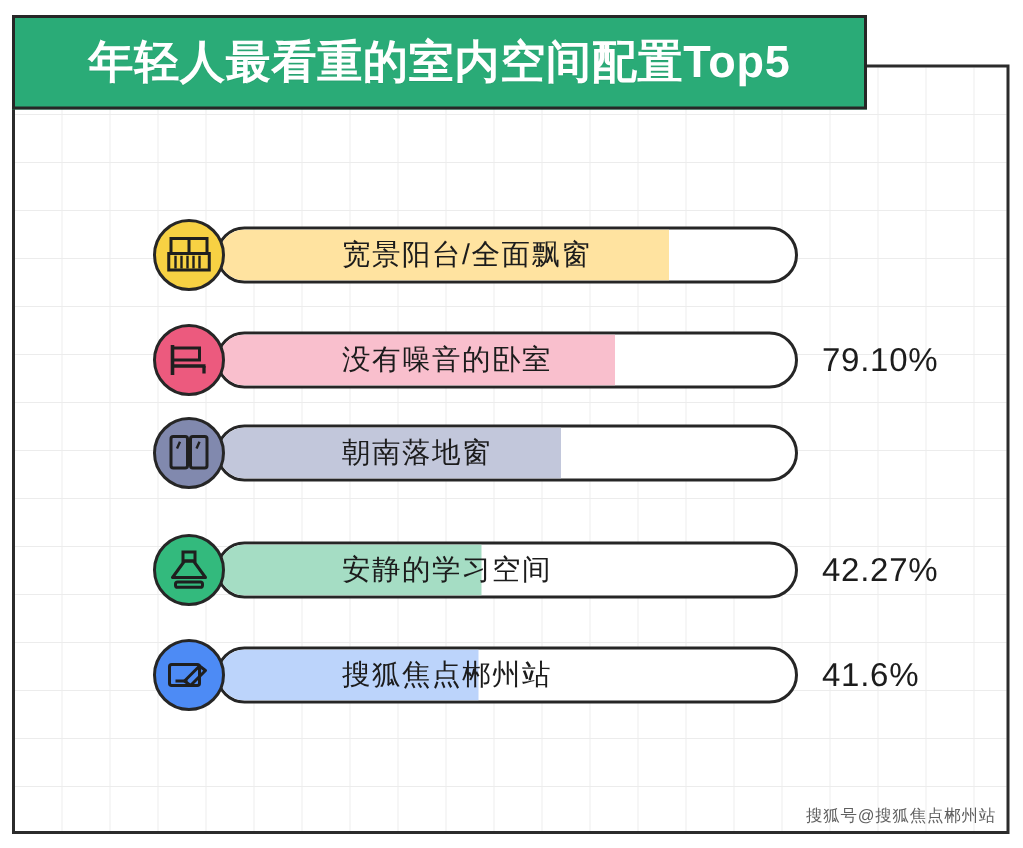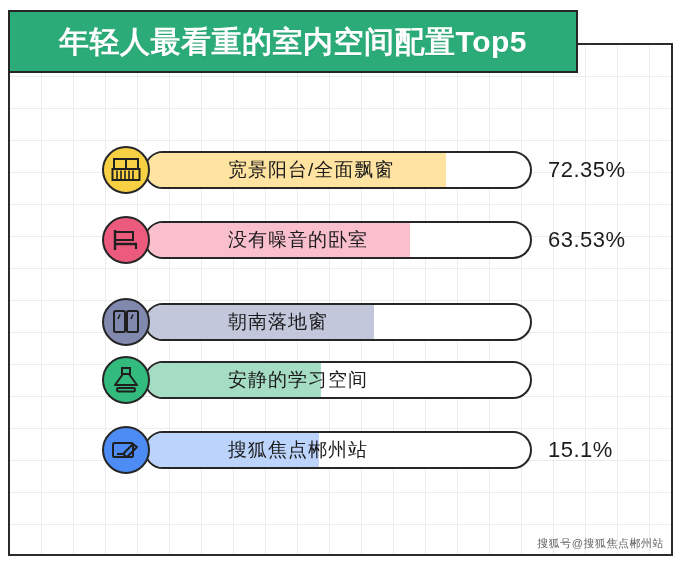--- a/index.html
+++ b/index.html
@@ -55,21 +55,21 @@
   .rows { position: absolute; left: 0; top: 0; width: 682px; height: 565px; z-index: 4; }
   .row {
     position: absolute;
     left: 102px;
     height: 48px;
     display: flex;
     align-items: center;
   }
   .row-r0 { top: 146px; }
   .row-r1 { top: 216px; }
-  .row-r2 { top: 298px; text-align: right; }
+  .row-r2 { top: 278px; text-align: right; }
   .row-r3 { top: 356px; }
   .row-r4 { top: 426px; }
 
   
   .icon-badge {
     position: relative;
     width: 48px; height: 48px;
     border-radius: 50%;
     border: 2px solid #262626;
     display: flex;
@@ -156,39 +156,38 @@
           <line x1="18" y1="14.5" x2="18" y2="23" stroke="#1f1f1f" stroke-width="1.6"></line>
           <line x1="22" y1="14.5" x2="22" y2="23" stroke="#1f1f1f" stroke-width="1.6"></line>
         </svg>
       </span>
       <div class="bar-wrap">
         <div class="bar-track">
           <div class="bar-fill" style="background: rgb(255, 227, 160); width: 78.2162%;"></div>
         </div>
         <span class="bar-label">宽景阳台/全面飘窗</span>
       </div>
-      <span class="bar-value">72.35%</span>
     </div>
 
     <div class="row row-r1">
       <span class="icon-badge" style="background: rgb(236, 90, 126);">
         <svg width="30" height="26" viewBox="0 0 30 26">
           <line x1="4" y1="3" x2="4" y2="23" stroke="#1f1f1f" stroke-width="2.4"></line>
           <rect x="4" y="5" width="18" height="8" fill="none" stroke="#1f1f1f" stroke-width="2"></rect>
           <line x1="4" y1="17" x2="26" y2="17" stroke="#1f1f1f" stroke-width="2.4"></line>
           <line x1="25" y1="17" x2="25" y2="22" stroke="#1f1f1f" stroke-width="2.2"></line>
         </svg>
       </span>
       <div class="bar-wrap">
         <div class="bar-track">
           <div class="bar-fill" style="background: rgb(249, 191, 205); width: 68.6811%;"></div>
         </div>
         <span class="bar-label">没有噪音的卧室</span>
       </div>
-      <span class="bar-value">63.53%</span>
+      <span class="bar-value">79.10%</span>
     </div>
 
     <div class="row row-r2">
       <span class="icon-badge" style="background: rgb(129, 137, 174);">
         <svg width="28" height="26" viewBox="0 0 28 26">
           <rect x="2" y="2" width="11" height="21" rx="1.5" fill="none" stroke="#1f1f1f" stroke-width="2"></rect>
           <rect x="15" y="2" width="11" height="21" rx="1.5" fill="none" stroke="#1f1f1f" stroke-width="2"></rect>
           <line x1="6" y1="10" x2="8" y2="5.5" stroke="#1f1f1f" stroke-width="1.6"></line>
           <line x1="19" y1="10" x2="21" y2="5.5" stroke="#1f1f1f" stroke-width="1.6"></line>
         </svg>
@@ -208,36 +207,37 @@
           <path d="M11 8 L3 19 L25 19 L17 8 Z" fill="none" stroke="#1f1f1f" stroke-width="2" stroke-linejoin="round"></path>
           <rect x="5" y="22" width="18" height="3.5" rx="1.4" fill="none" stroke="#1f1f1f" stroke-width="2"></rect>
         </svg>
       </span>
       <div class="bar-wrap">
         <div class="bar-track">
           <div class="bar-fill" style="background: rgb(165, 221, 196); width: 45.6973%;"></div>
         </div>
         <span class="bar-label">安静的学习空间</span>
       </div>
+      <span class="bar-value">42.27%</span>
     </div>
 
     <div class="row row-r4">
       <span class="icon-badge" style="background: rgb(77, 139, 245);">
         <svg width="30" height="28" viewBox="0 0 30 28">
           <rect x="2" y="7" width="20" height="14" rx="1.5" fill="none" stroke="#1f1f1f" stroke-width="2"></rect>
           <path d="M12 18 L22 8 L26 11 L16 21 Z" fill="none" stroke="#1f1f1f" stroke-width="2" stroke-linejoin="round"></path>
           <line x1="6" y1="18" x2="14" y2="18" stroke="#1f1f1f" stroke-width="2"></line>
         </svg>
       </span>
       <div class="bar-wrap">
         <div class="bar-track">
           <div class="bar-fill" style="background: rgb(188, 212, 251); width: 44.973%;"></div>
         </div>
         <span class="bar-label">搜狐焦点郴州站</span>
       </div>
-      <span class="bar-value">15.1%</span>
+      <span class="bar-value">41.6%</span>
     </div>
 
   </div>
 
   <div class="watermark">搜狐号@搜狐焦点郴州站</div>
 
 </div>
 
 </body></html>

